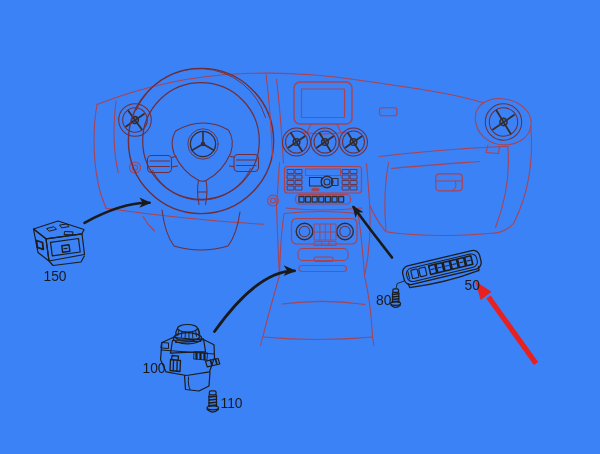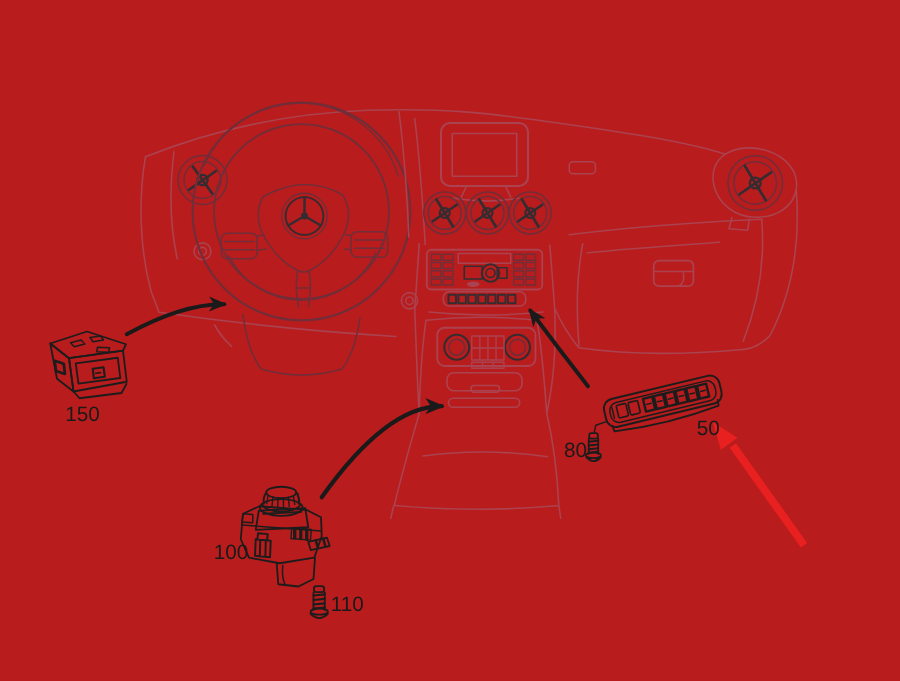--- a/index.html
+++ b/index.html
@@ -1,20 +1,20 @@
 <!DOCTYPE html>
 <html><head>
 <meta charset="utf-8">
 <style>
   html, body { margin: 0; padding: 0; background: #ffffff; }
   .stage {
     position: relative;
     width: 600px;
     height: 454px;
-    background: #b91c1c;
+    background: #3b82f6;
     overflow: hidden;
     font-family: "Liberation Sans", sans-serif;
   }
   svg { display: block; }
   text.part-label {
     font-family: "Liberation Sans", sans-serif;
     font-size: 13.8px;
     font-weight: 400;
   }
 </style>

